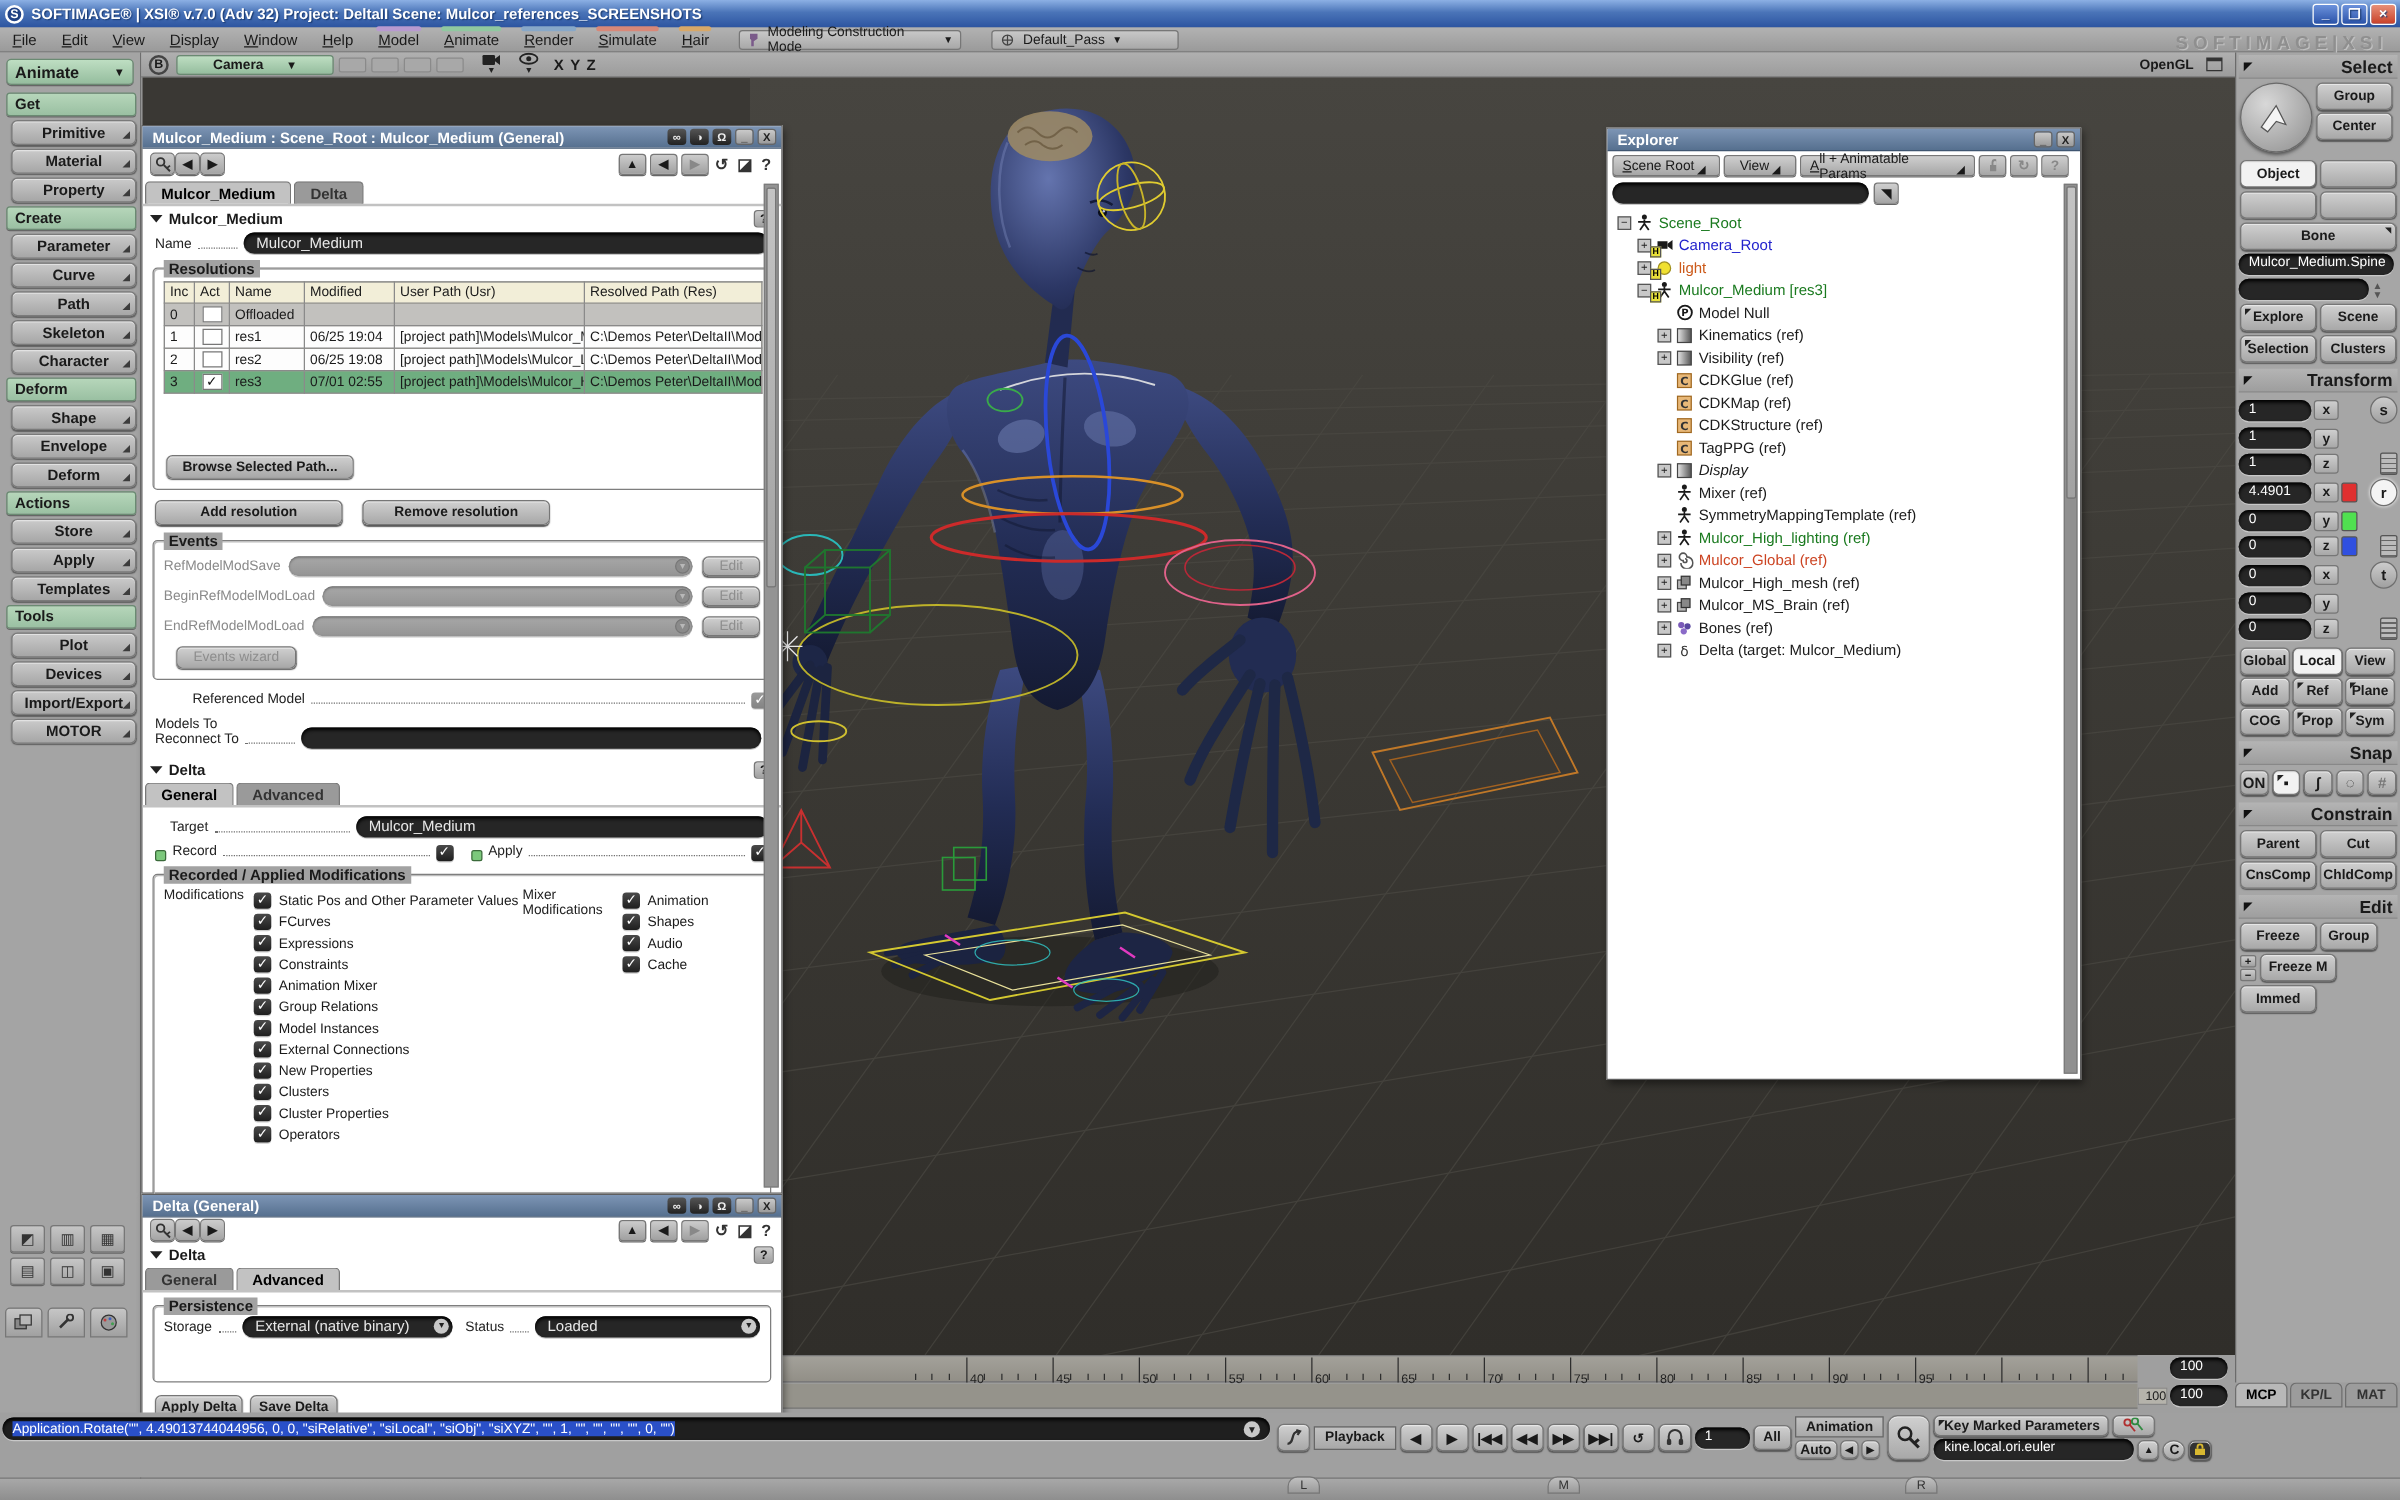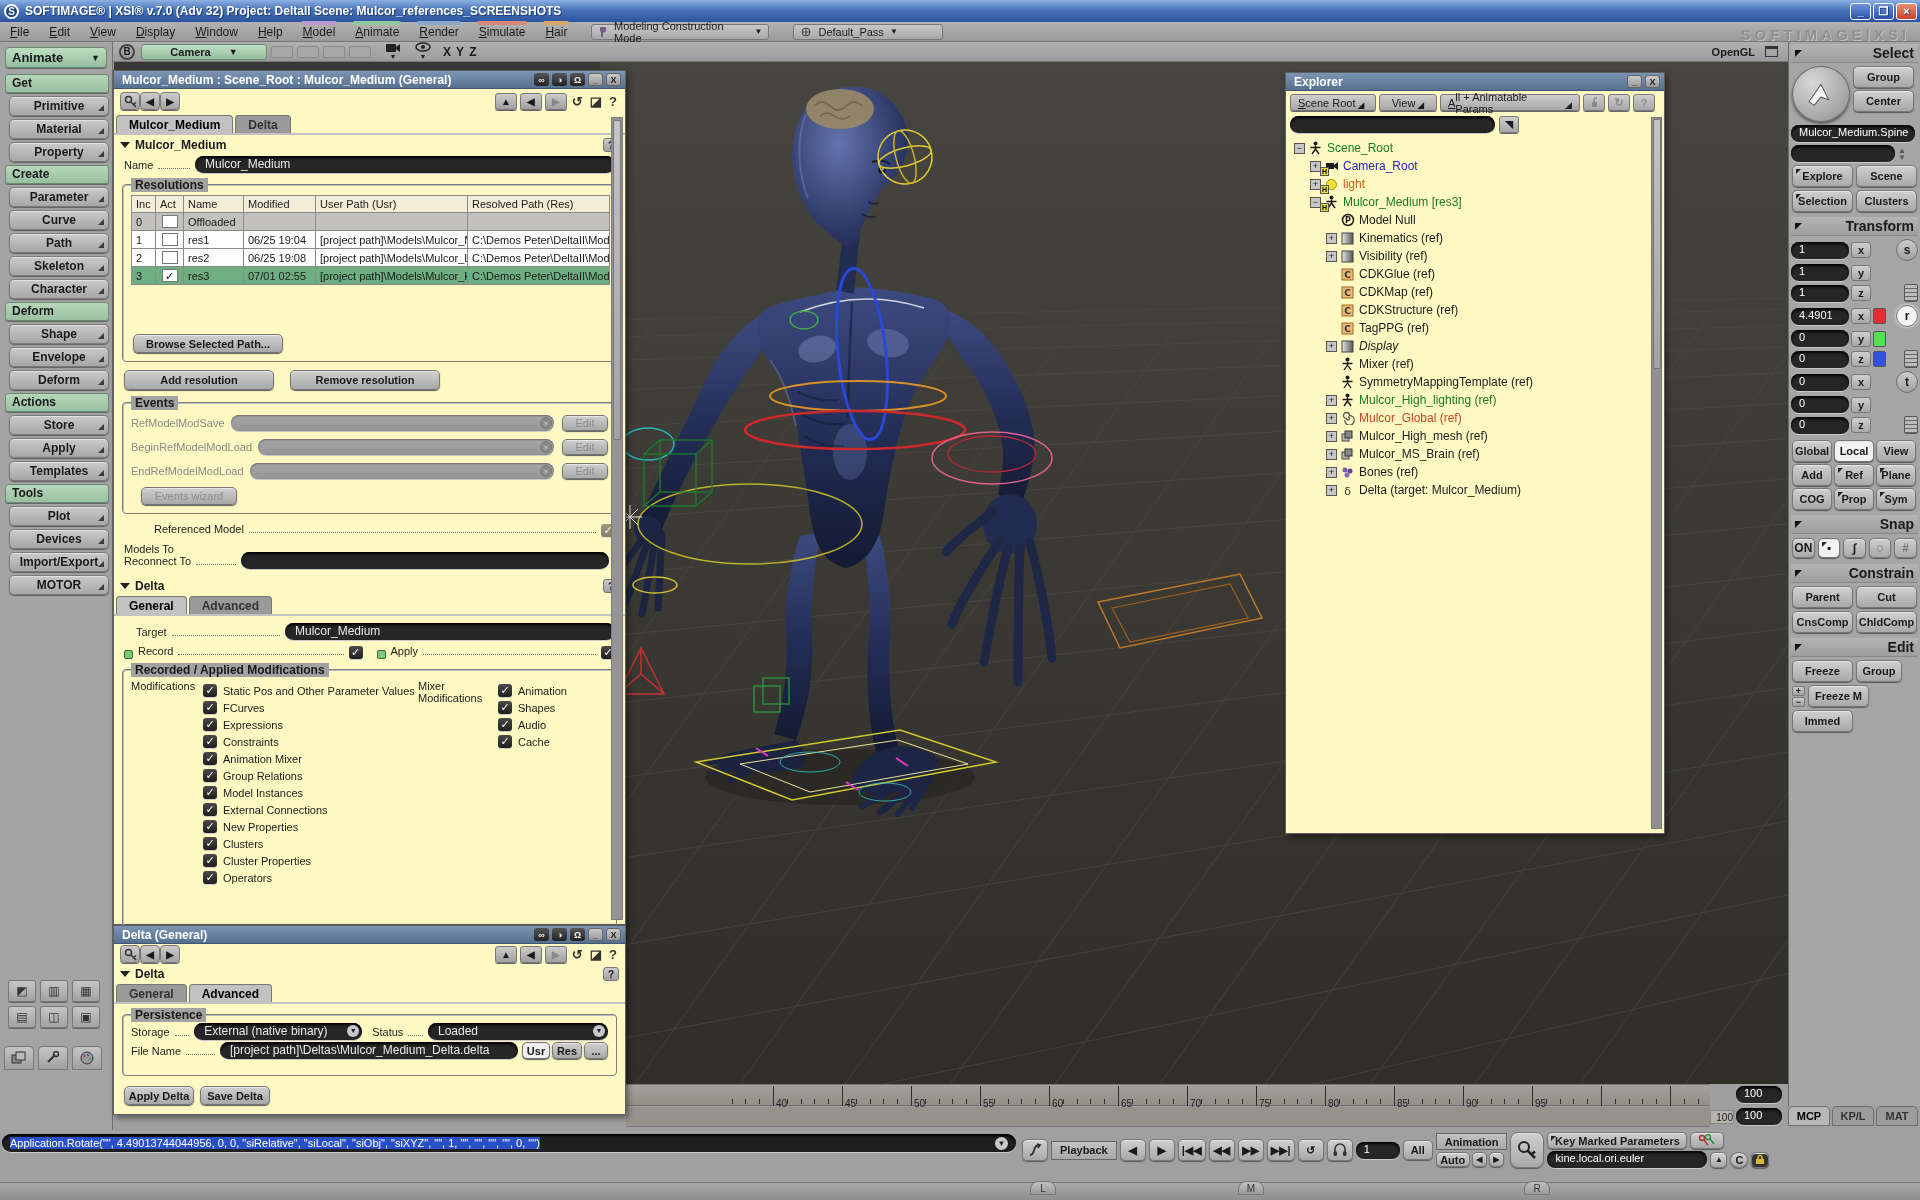--- a/index.html
+++ b/index.html
@@ -60,21 +60,21 @@
   .vpicon .arr { font-size:7px; }
   .xyz { font-weight:bold; margin-left:12px; font-size:12px; letter-spacing:1px; }
   #opengl { margin-left:auto; margin-right:10px; display:flex; align-items:center; gap:10px; font-weight:bold; }
   #opengl .winicon { width:13px; height:11px; border:1px solid #333; border-top:3px solid #333; }
 
   
   #viewport { position:absolute; left:114px; top:62px; width:1674px; height:1022px; background:#3a3834; overflow:hidden; }
   #vp-svg { position:absolute; left:486px; top:0; }
 
   
-  .xwin { position:absolute; background:#fef9c3; border:1px solid #5e5e5e; box-shadow:2px 3px 6px rgba(0,0,0,.45); }
+  .xwin { position:absolute; background:#ffffff; border:1px solid #5e5e5e; box-shadow:2px 3px 6px rgba(0,0,0,.45);margin-top:30px; }
   .wtitle { height:18px; background:linear-gradient(#7d95b5,#56708f); color:#fff; font-weight:bold; font-size:12px;
     display:flex; align-items:center; padding:0 4px 0 8px; border-bottom:1px solid #3f5570; }
   .wtitle .ticons { margin-left:auto; display:flex; gap:3px; align-items:center; }
   .ticon { width:15px; height:13px; border-radius:3px; background:linear-gradient(#555,#222); color:#eee; font-size:9px;
     display:flex; align-items:center; justify-content:center; }
   .ticon.lt { background:linear-gradient(#c9c9c9,#9a9a9a); color:#222; border:1px solid #666; font-weight:bold; }
   .keyrow { height:24px; display:flex; align-items:center; padding:2px 6px; }
   .krbtn { width:20px; height:18px; background:linear-gradient(#cccccc,#a4a4a4); border:1px solid #777; border-radius:4px;
     display:flex; align-items:center; justify-content:center; font-size:10px; font-weight:bold; box-shadow:0 1px 0 #666; }
   .keyrow .nav { margin-left:auto; display:flex; gap:3px; align-items:center; }
@@ -908,28 +908,20 @@
         <span>External (native binary)</span>
         <span style="position:absolute;right:3px;top:2px;width:12px;height:12px;border-radius:50%;background:#c8c8c8;color:#222;font-size:7px;text-align:center;line-height:12px;">▼</span>
       </div>
       <span class="flabel" style="margin-left:10px;">Status</span>
       <div class="leader" style="max-width:22px;"></div>
       <div class="dpill" style="width:180px; position:relative;">
         <span>Loaded</span>
         <span style="position:absolute;right:3px;top:2px;width:12px;height:12px;border-radius:50%;background:#c8c8c8;color:#222;font-size:7px;text-align:center;line-height:12px;">▼</span>
       </div>
     </div>
-    <div class="fieldrow" style="padding:2px 8px;">
-      <span class="flabel">File Name</span>
-      <div class="leader" style="max-width:36px;"></div>
-      <div class="dpill" style="width:298px;">[project path]\Deltas\Mulcor_Medium_Delta.delta</div>
-      <button class="xbtn" style="width:28px;height:17px;margin-left:4px;background:#f0f0f0;">Usr</button>
-      <button class="xbtn" style="width:30px;height:17px;margin-left:2px;">Res</button>
-      <button class="xbtn" style="width:24px;height:17px;margin-left:2px;">...</button>
-    </div>
   </div>
   <div style="display:flex; gap:6px; padding:6px 10px;">
     <button class="xbtn" style="width:70px;height:19px;">Apply Delta</button>
     <button class="xbtn" style="width:70px;height:19px;">Save Delta</button>
   </div>
 </div>
 
 <div class="xwin" id="explorer">
   <div class="wtitle">
     <span>Explorer</span>
@@ -1186,20 +1178,27 @@
   <div class="sel-top">
     <div id="sel-arrow">
       <svg width="30" height="30">
           <path d="M6 26 L12 6 L24 18 L16 18 L12 28 Z" fill="#f4f4f4" stroke="#555" transform="rotate(18 15 15)"></path>
         </svg>
     </div>
     <div class="stack2">
       <button class="xbtn rp-btn">Group</button>
       <button class="xbtn rp-btn">Center</button>
     </div>
+  </div>
+  <div class="rp-grid">
+    <button class="xbtn rp-btn white">Object</button>
+    <button class="xbtn rp-btn"></button>
+    <button class="xbtn rp-btn"></button>
+    <button class="xbtn rp-btn"></button>
+    <button class="xbtn rp-btn wide fold-tr">Bone</button>
   </div>
   <div class="tval" style="width:124px;">Mulcor_Medium.Spine</div>
   <div style="display:flex; align-items:center; gap:3px; margin-top:3px;">
     <div class="tval" style="width:104px;"></div>
     <div style="display:flex;flex-direction:column;font-size:8px;line-height:7px;color:#555;">
         <span>▲</span>
         <span>▼</span>
       </div>
   </div>
   <div class="rp-grid">

